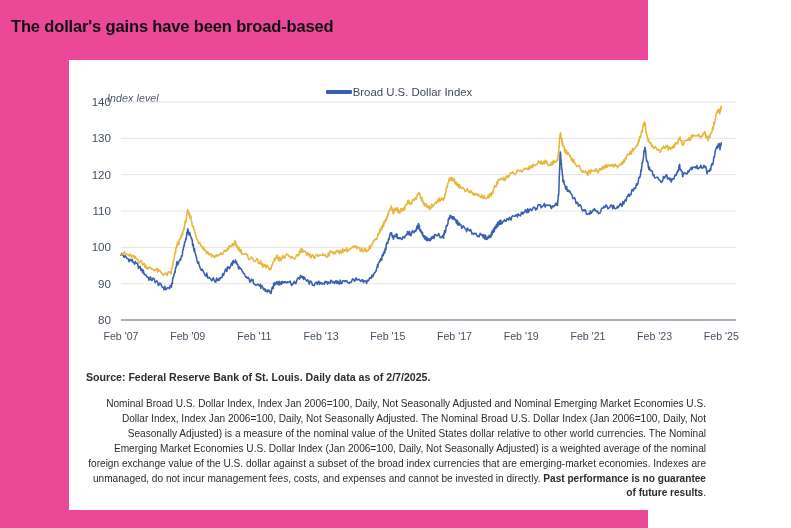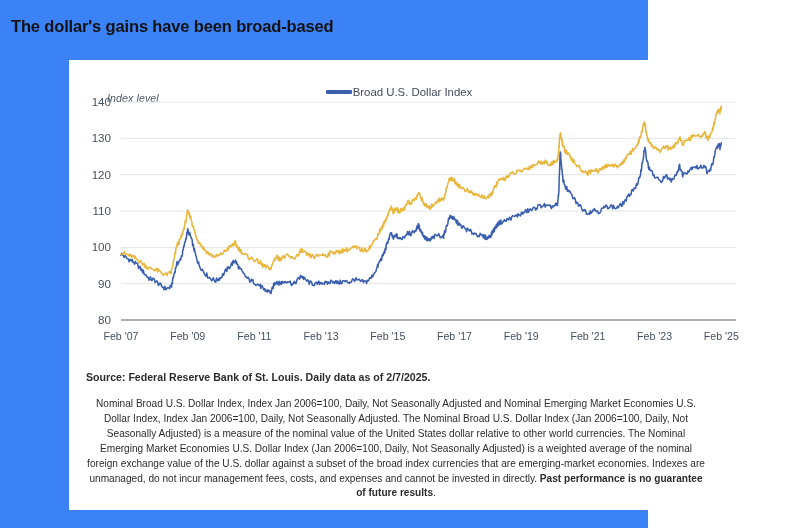--- a/index.html
+++ b/index.html
@@ -11,21 +11,21 @@
     width: 791px;
     height: 528px;
     font-family: "Liberation Sans", sans-serif;
     color: #1b1b1b;
     overflow: hidden;
   }
   #page {
     position: relative;
     width: 648px;
     height: 528px;
-    background: #3b82f6;
+    background: #ec4899;
   }
   #chart-title {
     position: absolute;
     left: 11px;
     top: 17px;
     font-size: 16.5px;
     font-weight: bold;
     letter-spacing: -0.15px;
     color: #111111;
   }
@@ -127,21 +127,21 @@
     font-weight: bold;
   }
   #footnote {
     position: absolute;
     left: 17px;
     top: 337px;
     width: 620px;
     font-size: 10.1px;
     line-height: 14.9px;
     color: #2c2c2c;
-    text-align: center;
+    text-align: right;
   }
   #footnote .bold-tail {
     font-weight: bold;
   }
 </style>
 </head>
 <body>
 
 <div id="page">
 

